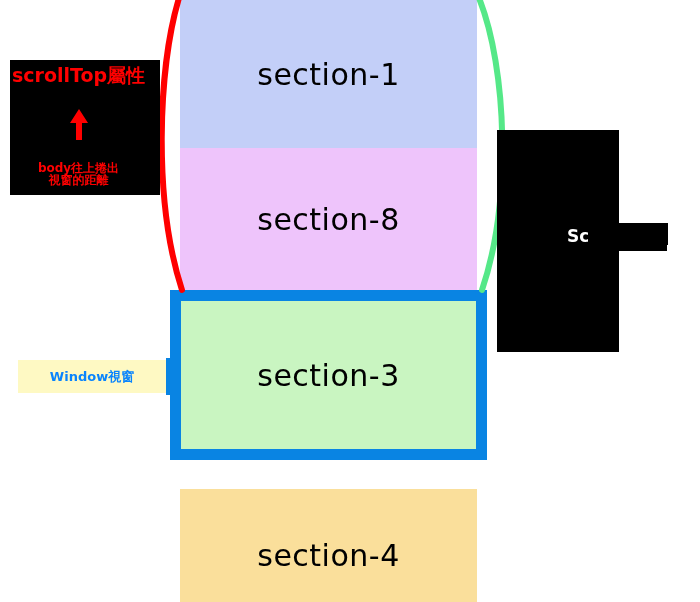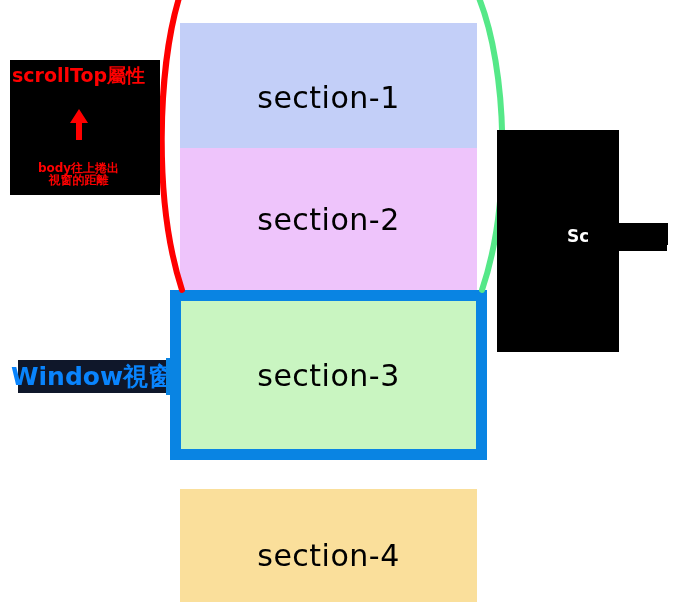--- a/index.html
+++ b/index.html
@@ -13,21 +13,21 @@
   #stage{position:absolute;inset:0;width:700px;height:602px;}
 
   
   .section{
     position:absolute;
     left:180px;width:297px;
     display:flex;align-items:center;justify-content:center;
     font-size:30px;color:#000;
     letter-spacing:0.5px;
   }
-  #section-1{top:0px;height:148px;background:#c3cff8;margin-top:23px;}
+  #section-1{top:0px;height:148px;background:#c3cff8;}
   #section-2{top:148px;height:142px;background:#eec4fb;}
   #section-4{top:469px;height:133px;background:#fadf9b;margin-top:20px;}
 
   
   #section-3-frame{
     position:absolute;
     left:170px;top:290px;
     width:317px;height:170px;
     background:#0984e3;
     box-sizing:border-box;
@@ -79,41 +79,41 @@
   
   #right-note-occluder{
     position:absolute;left:588px;top:223px;
     width:80px;height:22px;background:#000;z-index:2;
   }
 
   
   #window-note{
     position:absolute;left:18px;top:360px;
     width:148px;height:33px;
-    background:#0f172a;
-    color:#0984fd;font-weight:bold;font-size:25px;
+    background:#fef9c3;
+    color:#0984fd;font-weight:bold;font-size:13px;
     display:flex;align-items:center;justify-content:center;
     white-space:nowrap;
   }
   #window-note-tick{
     position:absolute;left:166px;top:358px;
     width:8px;height:37px;background:#0984e3;
   }
 </style>
 </head>
 <body>
 
 <div id="stage">
 
   <div class="section" id="section-1">
     <span>section-1</span>
   </div>
 
   <div class="section" id="section-2">
-    <span>section-2</span>
+    <span>section-8</span>
   </div>
 
   <div id="section-3-frame">
     <div class="section" id="section-3">
       <span>section-3</span>
     </div>
   </div>
 
   <div class="section" id="section-4">
     <span>section-4</span>

